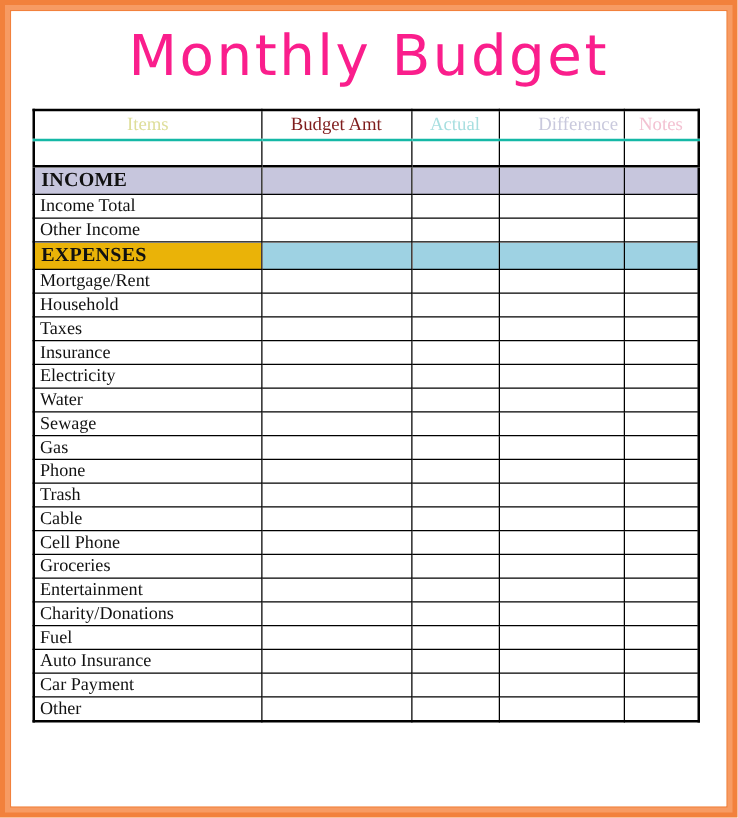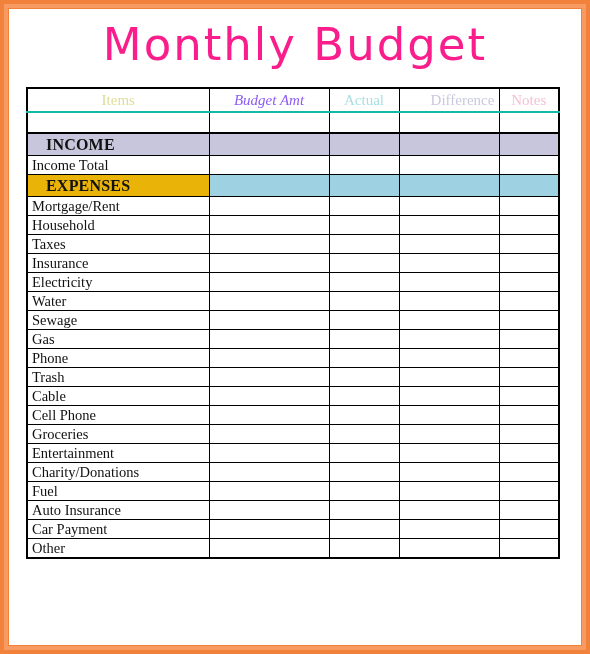--- a/index.html
+++ b/index.html
@@ -100,21 +100,21 @@
   tr.section td {
     height: 21px;
     line-height: 21px;
     font-size: 16px;
     font-weight: 700;
     border-bottom: 1px solid #000000;
     letter-spacing: 0.2px;
   }
   tr.section.income td { background: #c7c6dd; }
   tr.section.expenses td { background: #9ed2e3; }
-  tr.section td.sec-label { padding-left: 18px; }
+  tr.section td.sec-label { padding-left: 5px; }
   tr.last td { border-bottom: none; }
   .col-items  { width: 182px; }
   .col-budget { width: 120px; }
   .col-actual { width: 70px; }
   .col-diff   { width: 100px; }
   .col-notes  { width: 60px; }
 </style>
 </head>
 <body>
 
@@ -132,21 +132,21 @@
         <colgroup>
           <col class="col-items">
           <col class="col-budget">
           <col class="col-actual">
           <col class="col-diff">
           <col class="col-notes">
         </colgroup>
         <tbody id="table-body">
             <tr class="head">
               <td style="color: rgb(222, 222, 154);">Items</td>
-              <td style="color: #8b5cf6; font-style: italic;">Budget Amt</td>
+              <td style="color: #7f1d1d;">Budget Amt</td>
               <td style="color: rgb(168, 223, 224);">Actual</td>
               <td style="color: rgb(201, 201, 221); padding-left: 27px;">Difference</td>
               <td style="color: rgb(243, 194, 210);">Notes</td>
             </tr>
             <tr class="spacer">
               <td></td>
               <td></td>
               <td></td>
               <td></td>
               <td></td>
@@ -158,20 +158,27 @@
               <td style="background: rgb(199, 198, 221);"></td>
               <td style="background: rgb(199, 198, 221);"></td>
             </tr>
             <tr>
               <td>Income Total</td>
               <td></td>
               <td></td>
               <td></td>
               <td></td>
             </tr>
+            <tr>
+              <td>Other Income</td>
+              <td></td>
+              <td></td>
+              <td></td>
+              <td></td>
+            </tr>
             <tr class="section expenses">
               <td class="sec-label" style="background: #eab308;">EXPENSES</td>
               <td style="background: rgb(158, 210, 227);"></td>
               <td style="background: rgb(158, 210, 227);"></td>
               <td style="background: rgb(158, 210, 227);"></td>
               <td style="background: rgb(158, 210, 227);"></td>
             </tr>
             <tr>
               <td>Mortgage/Rent</td>
               <td></td>

